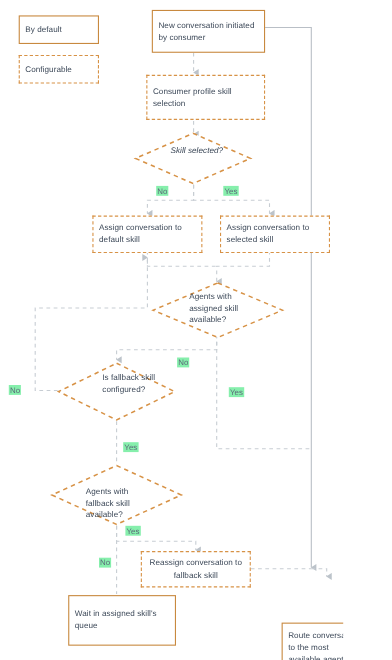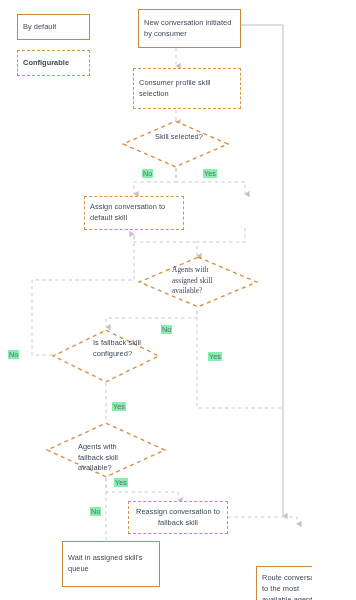--- a/index.html
+++ b/index.html
@@ -128,45 +128,48 @@
 
     <g fill="none" stroke="#c7cdd3" stroke-width="1" stroke-dasharray="3.4 3.2">
       <path d="M283,517 L297,517 L297,524" marker-end="url(#arrD)"></path>
     </g>
   </svg>
 
   <div class="node box-solid" style="left:17px; top:14px; width:73px; height:26px;">
     <span class="txt">By default</span>
   </div>
 
-  <div class="node box-dashed" style="left:17px; top:50px; width:73px; height:26px;font-weight:bold;">
+  <div class="node box-dashed" style="left:17px; top:50px; width:73px; height:26px;">
     <span class="txt">Configurable</span>
   </div>
 
   <div class="node box-solid" style="left:138px; top:9px; width:103px; height:39px;">
     <span class="txt">New conversation initiated by consumer</span>
   </div>
 
   <div class="node box-dashed" style="left:133px; top:68px; width:108px; height:41px;">
     <span class="txt">Consumer profile skill selection</span>
   </div>
 
   <div class="diamond" style="left:122px; top:120px; width:107px; height:48px;">
     <svg width="107" height="48" viewBox="0 0 107 48">
       <polygon points="53.5,1.2 105.8,24 53.5,46.8 1.2,24" fill="#ffffff" stroke="#d79246" stroke-width="1.4" stroke-dasharray="4 3.6"></polygon>
     </svg>
-    <div class="dtxt" style="left:33px; top:12px; width:56px;">Skill selected?</div>
+    <div class="dtxt" style="left:33px; top:12px; width:56px;font-style:italic;">Skill selected?</div>
   </div>
 
   <div class="node box-dashed" style="left:84px; top:196px; width:100px; height:34px;">
     <span class="txt">Assign conversation to default skill</span>
   </div>
 
-
-  <div class="diamond" style="left:138px; top:256px; width:120px; height:52px;font-family:Liberation Serif, serif;">
+  <div class="node box-dashed" style="left:200px; top:196px; width:100px; height:34px;">
+    <span class="txt">Assign conversation to selected skill</span>
+  </div>
+
+  <div class="diamond" style="left:138px; top:256px; width:120px; height:52px;">
     <svg width="120" height="52" viewBox="0 0 120 52">
       <polygon points="60,1.2 118.8,26 60,50.8 1.2,26" fill="#ffffff" stroke="#d79246" stroke-width="1.4" stroke-dasharray="4 3.6"></polygon>
     </svg>
     <div class="dtxt" style="left:34px; top:9px; width:52px;">Agents with assigned skill available?</div>
   </div>
 
   <div class="diamond" style="left:52px; top:329px; width:108px; height:54px;">
     <svg width="108" height="54" viewBox="0 0 108 54">
       <polygon points="54,1.2 106.8,27 54,52.8 1.2,27" fill="#ffffff" stroke="#d79246" stroke-width="1.4" stroke-dasharray="4 3.6"></polygon>
     </svg>

